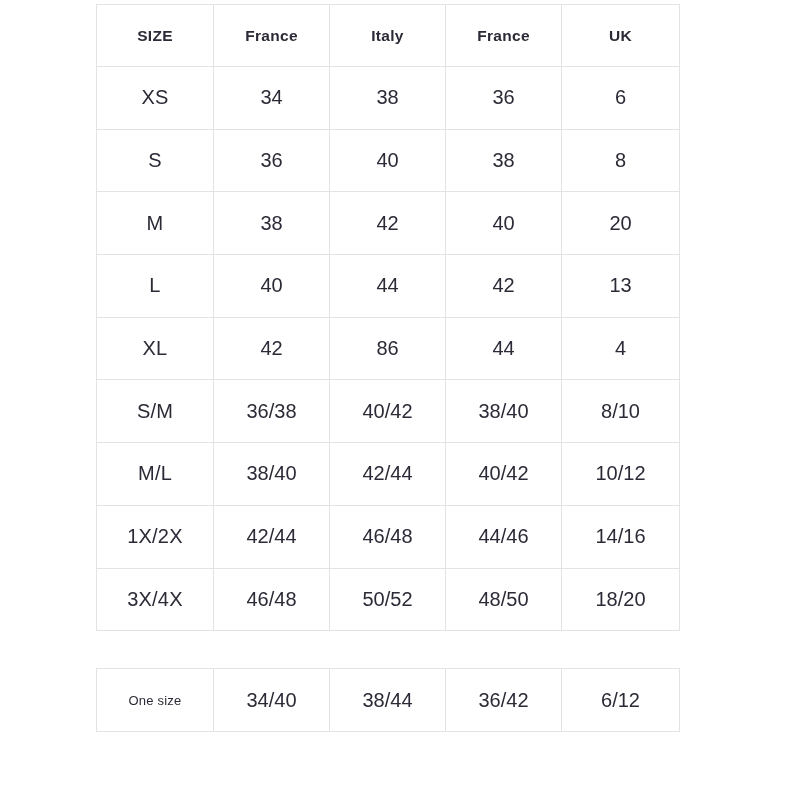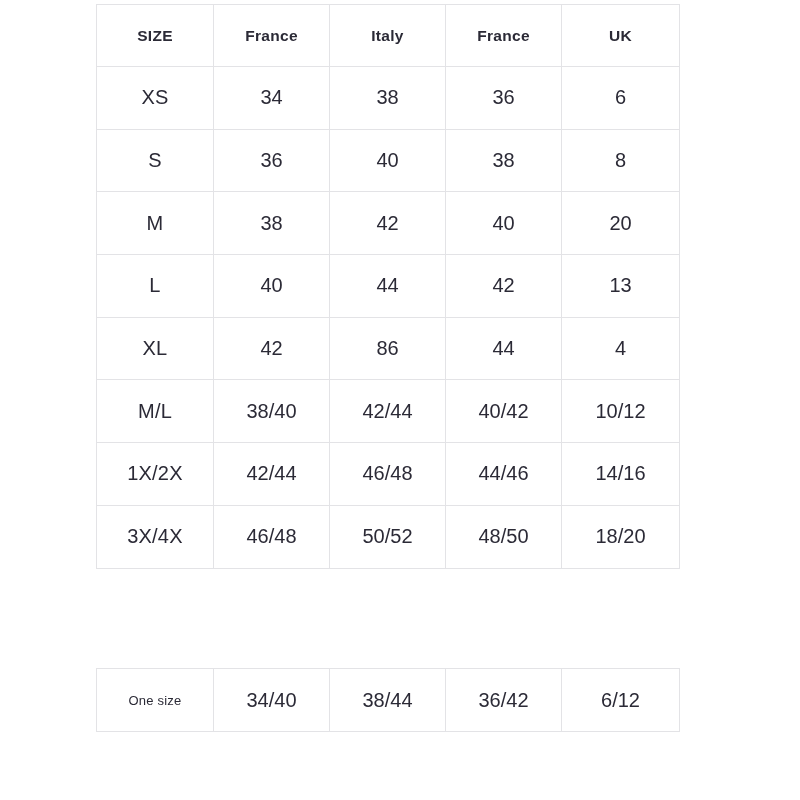--- a/index.html
+++ b/index.html
@@ -120,20 +120,27 @@
           <td>13</td>
         </tr>
         <tr>
           <td class="row-label">XL</td>
           <td>42</td>
           <td>86</td>
           <td>44</td>
           <td>4</td>
         </tr>
         <tr>
+          <td class="row-label">S/M</td>
+          <td>36/38</td>
+          <td>40/42</td>
+          <td>38/40</td>
+          <td>8/10</td>
+        </tr>
+        <tr>
           <td class="row-label">M/L</td>
           <td>38/40</td>
           <td>42/44</td>
           <td>40/42</td>
           <td>10/12</td>
         </tr>
         <tr>
           <td class="row-label">1X/2X</td>
           <td>42/44</td>
           <td>46/48</td>

